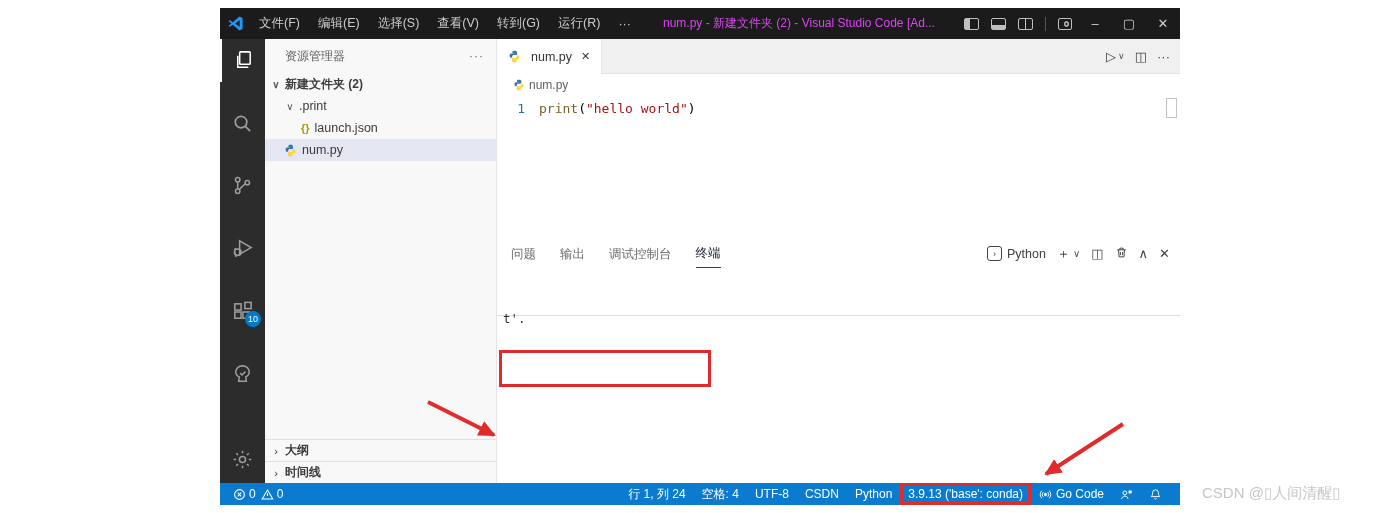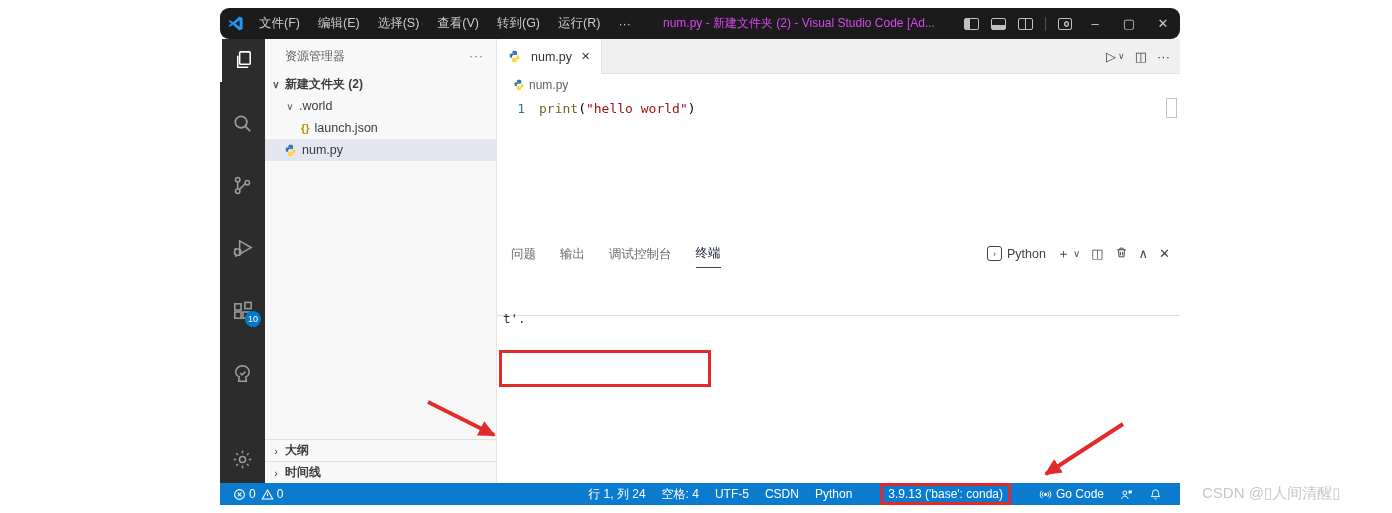--- a/index.html
+++ b/index.html
@@ -6,21 +6,21 @@
   html,body { width:1392px; height:513px; background:#ffffff; overflow:hidden;
     font-family:"Liberation Sans", sans-serif; }
   .canvas { position:relative; width:1392px; height:513px; }
 
   
   .window { position:absolute; left:220px; top:8px; width:960px; height:497px;
     display:flex; flex-direction:column; font-size:13px; }
 
   
   .titlebar { height:31px; background:#1b1b1b; color:#cccccc; display:flex;
-    align-items:center; flex:0 0 31px;border-radius:9px; }
+    align-items:center; flex:0 0 31px; }
   .vscode-logo { width:30px; display:flex; justify-content:center; }
   .menu-item { padding:0 9px; font-size:12.5px; cursor:default; }
   .win-title { flex:1; text-align:center; font-size:12px; color:#d946ef;
     white-space:nowrap; overflow:hidden; }
   .tb-icons { display:flex; align-items:center; }
   .layout-ic { width:15px; height:12px; border:1px solid #bfbfbf; margin:0 6px;
     position:relative; border-radius:2px; }
   .layout-ic.left::before  { content:""; position:absolute; left:0; top:0; bottom:0; width:5px; background:#bfbfbf; }
   .layout-ic.bottom::before{ content:""; position:absolute; left:0; right:0; bottom:0; height:4px; background:#bfbfbf; }
   .layout-ic.split::before { content:""; position:absolute; left:6px; top:0; bottom:0; width:1px; background:#bfbfbf; }
@@ -107,21 +107,21 @@
   .tl { height:18px; }
 
   
   .statusbar { height:22px; background:#0a7bce; color:#ffffff; display:flex;
     align-items:center; font-size:12px; flex:0 0 22px; }
   .st-left { display:flex; align-items:center; padding-left:8px; }
   .st-left svg { width:13px; height:13px; margin:0 3px 0 5px; }
   .st-right { margin-left:auto; display:flex; align-items:center; padding-right:10px; }
   .st-item { padding:0 8px; white-space:nowrap; display:flex; align-items:center; }
   .st-item svg { width:13px; height:13px; }
-  .st-item.boxed { border:3px solid #e12b2b; padding:0 5px; margin:0 20px; height:22px; }
+  .st-item.boxed { border:3px solid #e12b2b; padding:0 5px; margin:0 0; height:22px; }
   .golive svg { margin-right:4px; }
 
   
   .hl-box { position:absolute; left:2px; top:80px; width:212px; height:37px;
     border:3px solid #e12b2b; pointer-events:none; }
   .ann-svg { position:absolute; left:0; top:0; pointer-events:none; }
 
   .watermark { position:absolute; left:1202px; top:484px; font-size:15px;
     color:#c6c6c6; white-space:nowrap; }
 </style>
@@ -215,21 +215,21 @@
         <div class="sb-header">
           <span>资源管理器</span>
           <span class="more">···</span>
         </div>
         <div class="tree-row root">
           <span class="tw">∨</span>
           <span>新建文件夹 (2)</span>
         </div>
         <div class="tree-row lvl1">
           <span class="tw">∨</span>
-          <span>.world</span>
+          <span>.print</span>
         </div>
         <div class="tree-row lvl2">
           <span class="json-ic">{}</span>
           <span>launch.json</span>
         </div>
         <div class="tree-row lvl1 selected">
           <span class="py-ic">
             <svg width="13" height="13" viewBox="0 0 16 16">
                 <path d="M7.9 1C6.3 1 5.3 1.7 5.3 2.9V4h2.8v.4H3.9C2.6 4.4 2 5.4 2 7s.6 2.6 1.9 2.6h1.2V8.2c0-1.1.9-1.9 2-1.9h2.6c.9 0 1.4-.6 1.4-1.5V2.9C11.1 1.8 10 1 8.9 1z" fill="#3776ab"></path>
                 <path d="M8.1 15c1.6 0 2.6-.7 2.6-1.9V12H7.9v-.4h4.2c1.3 0 1.9-1 1.9-2.6s-.6-2.6-1.9-2.6h-1.2v1.4c0 1.1-.9 1.9-2 1.9H6.3c-.9 0-1.4.6-1.4 1.5v1.9C4.9 14.2 6 15 7.1 15z" fill="#ffd43b"></path>
@@ -334,21 +334,21 @@
         <span>0</span>
         <svg viewBox="0 0 16 16" fill="none" stroke="#fff" stroke-width="1.3">
             <path d="M8 2.5 14.5 13.5H1.5z"></path>
             <path d="M8 6.5v3.2M8 11.6v.2"></path>
           </svg>
         <span>0</span>
       </div>
       <div class="st-right">
         <span class="st-item">行 1, 列 24</span>
         <span class="st-item">空格: 4</span>
-        <span class="st-item">UTF-5</span>
+        <span class="st-item">UTF-8</span>
         <span class="st-item">CSDN</span>
         <span class="st-item">Python</span>
         <span class="st-item boxed">3.9.13 ('base': conda)</span>
         <span class="st-item golive">
           <svg viewBox="0 0 16 16" fill="none" stroke="#fff" stroke-width="1.2">
               <circle cx="8" cy="8" r="1.4" fill="#fff"></circle>
               <path d="M5.2 10.8a4 4 0 0 1 0-5.6M10.8 5.2a4 4 0 0 1 0 5.6M3.4 12.6a6.5 6.5 0 0 1 0-9.2M12.6 3.4a6.5 6.5 0 0 1 0 9.2"></path>
             </svg>
           <span>Go Code</span>
         </span>

